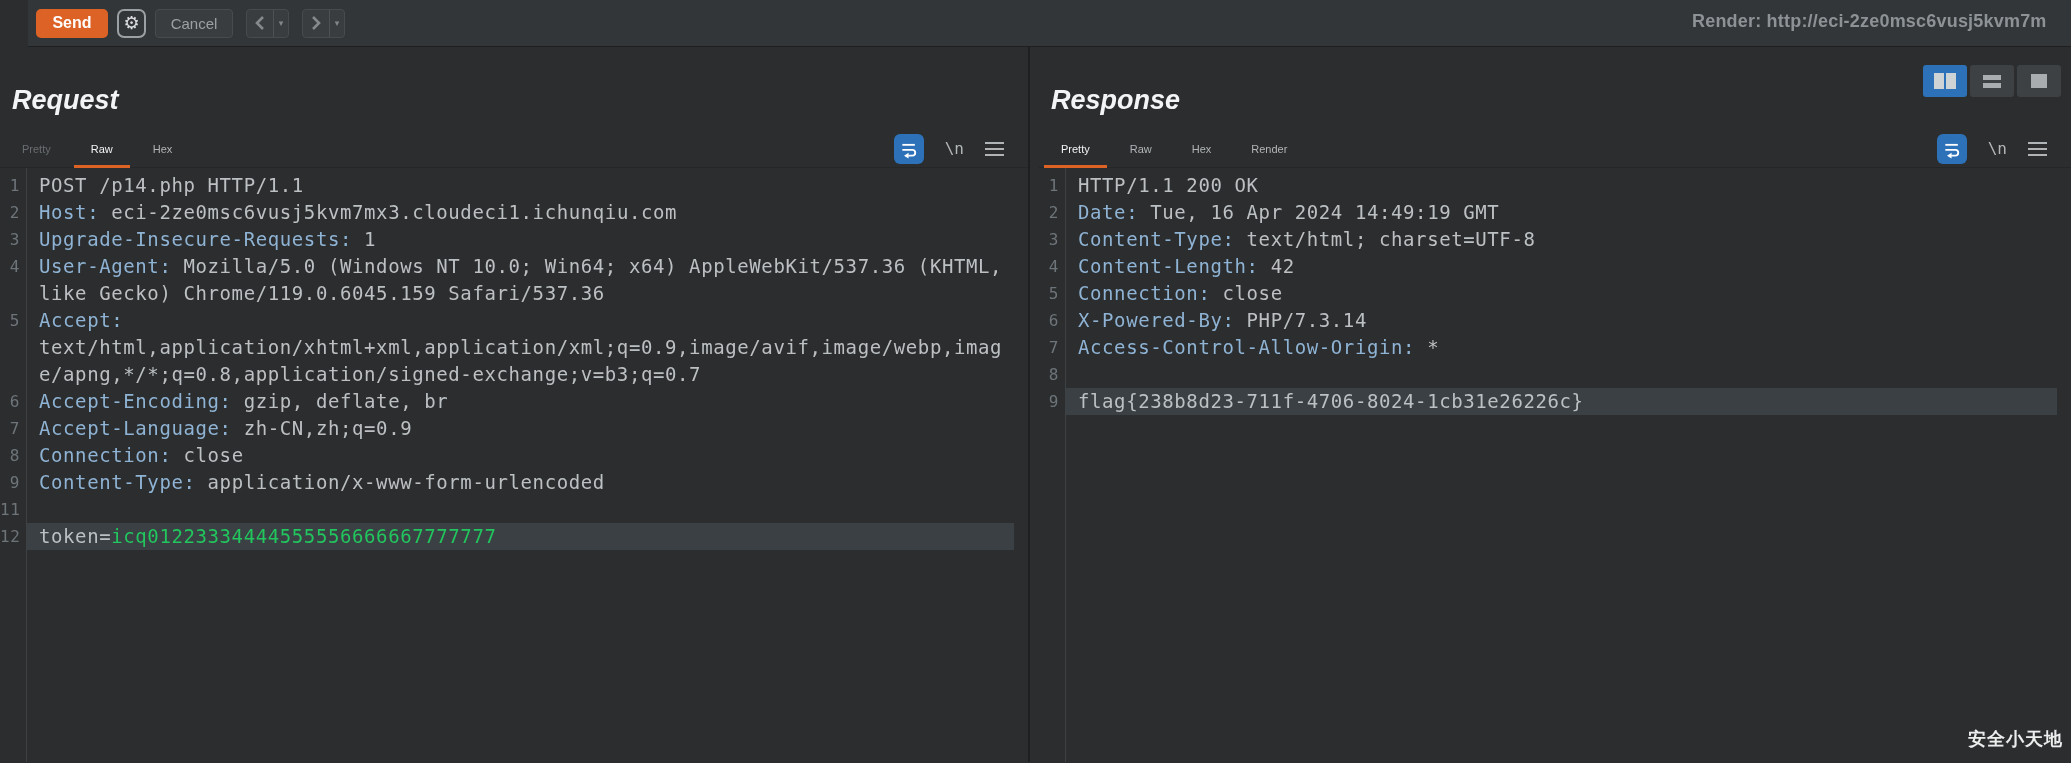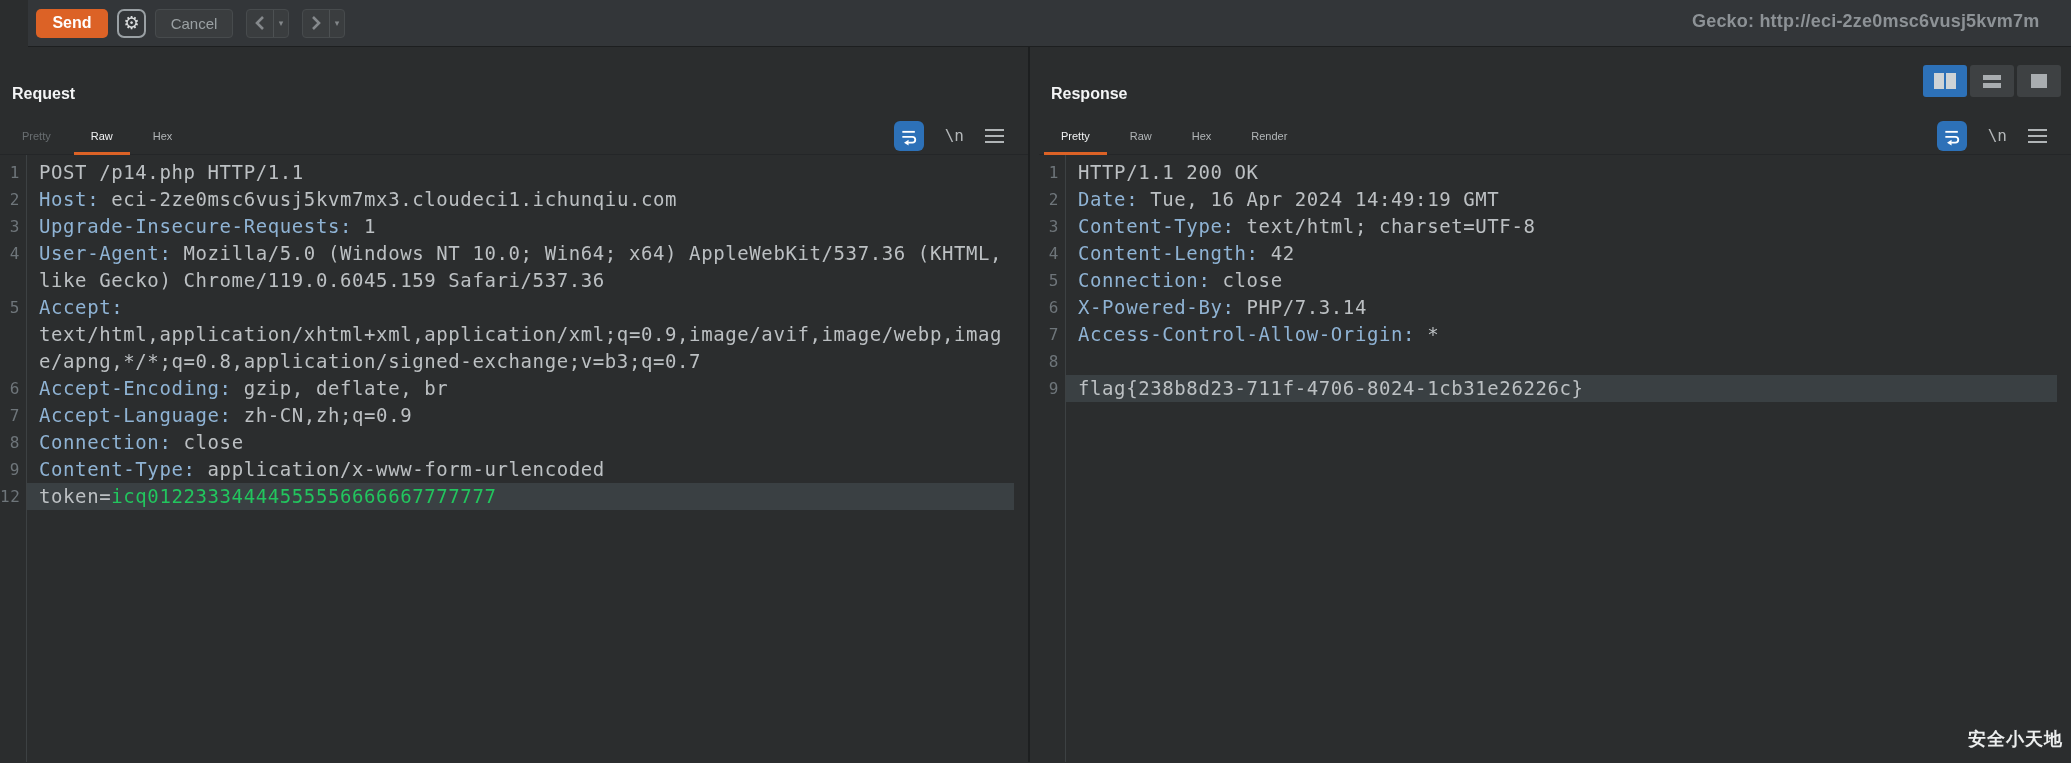--- a/index.html
+++ b/index.html
@@ -43,21 +43,21 @@
     position:absolute; left:1664px; top:11px; white-space:nowrap;
     font-size:18px; font-weight:bold; color:#8d9296; letter-spacing:0.2px;
   }
 
   
   .panels { display:flex; height:715px; }
   .panel { display:flex; flex-direction:column; position:relative; }
   .panel-left  { width:1030px; border-right:2px solid #1d1f20; }
   .splitter { width:9px; background:#2b2d2e; }
   .panel-right { flex:1; }
-  .panel-title { margin:38px 0 0 12px; font-size:16px; font-weight:bold; color:#f3f4f5; }
+  .panel-title { margin:38px 0 0 12px; font-size:27px; font-weight:bold; color:#f3f4f5;font-style:italic; }
 
   .tabbar {
     display:flex; align-items:stretch; height:38px; margin-top:14px;
     border-bottom:1px solid #242628; padding-left:2px;
   }
   .tabs { display:flex; }
   .tab {
     padding:0 20px; display:flex; align-items:center; font-size:11px;
     color:#b2b6b8; position:relative;
   }
@@ -134,21 +134,21 @@
     <div class="nav-main">
       <svg width="12" height="14" viewBox="0 0 12 14">
           <path d="M3 1 L9 7 L3 13" stroke="#85898c" stroke-width="2.6" fill="none"></path>
         </svg>
     </div>
     <div class="nav-drop">
       <span>▾</span>
     </div>
   </div>
 
-  <div class="target">Gecko: http://eci-2ze0msc6vusj5kvm7m</div>
+  <div class="target">Render: http://eci-2ze0msc6vusj5kvm7m</div>
 </div>
 
 <div class="panels">
 
   <section class="panel panel-left">
     <h2 class="panel-title">Request</h2>
     <div class="tabbar">
       <div class="tabs">
           <div class="tab dim">Pretty</div>
           <div class="tab selected">Raw</div>
@@ -202,20 +202,24 @@
             <div class="content"><span class="c-hdr">Accept-Language:</span><span class="c-plain"> zh-CN,zh;q=0.9</span></div>
           </div>
           <div class="row">
             <div class="gutter">8</div>
             <div class="content"><span class="c-hdr">Connection:</span><span class="c-plain"> close</span></div>
           </div>
           <div class="row">
             <div class="gutter">9</div>
             <div class="content"><span class="c-hdr">Content-Type:</span><span class="c-plain"> application/x-www-form-urlencoded</span></div>
           </div>
+          <div class="row">
+            <div class="gutter">11</div>
+            <div class="content"></div>
+          </div>
           <div class="row hl">
             <div class="gutter">12</div>
             <div class="content"><span class="c-plain">token=</span><span class="c-token">icq01223334444555556666667777777</span></div>
           </div>
         </div>
     </div>
   </section>
 
   <div class="splitter"></div>
 

